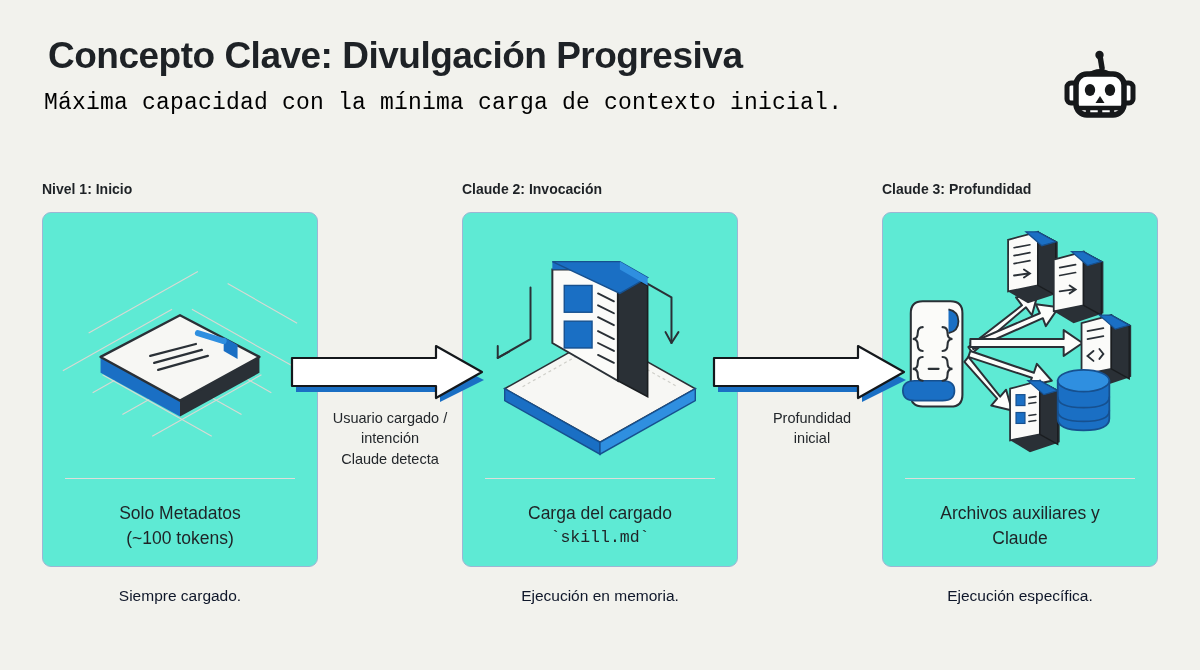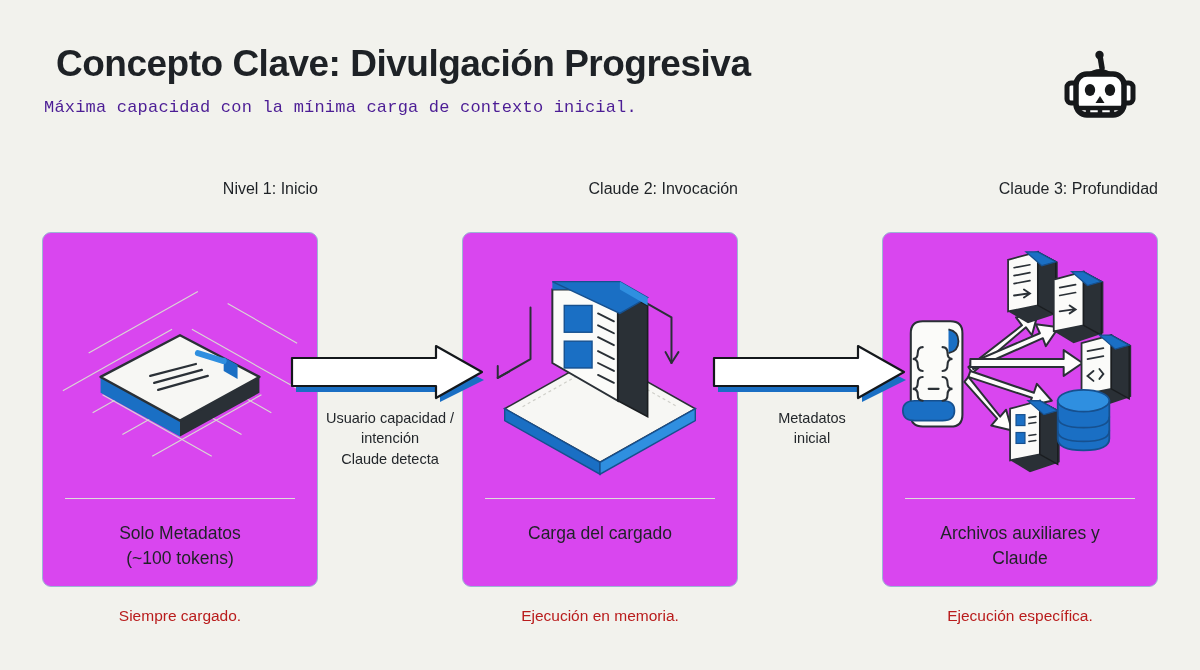--- a/index.html
+++ b/index.html
@@ -22,28 +22,28 @@
     left: 44px;
     top: 30px;
     right: 40px;
     height: 110px;
   }
   .title {
     font-size: 37px;
     font-weight: bold;
     letter-spacing: -0.5px;
     color: #1e2226;
-    margin: 12px;
+    margin: 4px;
     line-height: 1.2;
     white-space: nowrap;
   }
   .subtitle {
     font-family: "Liberation Mono", "DejaVu Sans Mono", monospace;
-    font-size: 17px;
-    color: #4c1d95;
+    font-size: 23px;
+    color: #000000;
     margin-top: 12px;
     letter-spacing: 0.2px;
     white-space: nowrap;
   }
   .robot-icon {
     position: absolute;
     right: 18px;
     top: 16px;
     width: 84px;
     height: 84px;
@@ -60,35 +60,35 @@
   .column {
     position: absolute;
     top: 0;
     width: 276px;
   }
   .col-1 { left: 42px; }
   .col-2 { left: 462px; }
   .col-3 { left: 882px; }
 
   .col-title {
-    font-size: 16px;
-    font-weight: normal;
+    font-size: 14px;
+    font-weight: bold;
     color: #1e2226;
-    text-align: right;
+    text-align: left;
     height: 26px;
     line-height: 22px;
     white-space: nowrap;
   }
 
   .card {
-    margin-top: 28px;
+    margin-top: 8px;
     height: 355px;
     border: 1.6px solid #9cb6d4;
     border-radius: 9px;
-    background: #d946ef;
+    background: #5eead4;
     position: relative;
     box-sizing: border-box;
     overflow: hidden;
   }
 
   .illo {
     position: absolute;
     left: 0;
     top: 8px;
     width: 100%;
@@ -117,21 +117,21 @@
   }
   .card-caption .mono {
     font-family: "Liberation Mono", "DejaVu Sans Mono", monospace;
     font-size: 16.5px;
   }
 
   .col-footer {
     margin-top: 20px;
     text-align: center;
     font-size: 15.5px;
-    color: #b91c1c;
+    color: #0f172a;
   }
 
   
   .connector {
     position: absolute;
     top: 166px;
     width: 200px;
   }
   .conn-1 { left: 290px; }
   .conn-2 { left: 712px; }
@@ -247,20 +247,21 @@
               <path d="M-2 110 L14 118"></path>
                 <path d="M-2 122 L14 130"></path>
                 <path d="M-2 134 L14 142"></path>
             </g>
           </g>
         </svg>
       </div>
       <div class="card-divider"></div>
       <div class="card-caption">
         <div>Carga del cargado</div>
+        <div class="mono">`skill.md`</div>
       </div>
     </div>
     <div class="col-footer">Ejecución en memoria.</div>
   </div>
 
   <div class="column col-3">
     <div class="col-title">Claude 3: Profundidad</div>
     <div class="card">
       <div class="illo">
         <svg viewBox="0 0 276 250">
@@ -356,32 +357,32 @@
   </div>
 
   <div class="connector conn-1">
     <div>
       <svg viewBox="0 0 200 58">
         <path d="M6 48 L150 48 L150 58 L194 36 L150 14 L150 24 L6 24 Z" fill="#1a6fc4"></path>
         <path d="M2 14 L146 14 L146 2 L192 28 L146 54 L146 42 L2 42 Z" fill="#ffffff" stroke="#14181c" stroke-width="2.2" stroke-linejoin="round"></path>
       </svg>
     </div>
     <div class="conn-label">
-      <div>Usuario capacidad /</div>
+      <div>Usuario cargado /</div>
       <div>intención</div>
       <div>Claude detecta</div>
     </div>
   </div>
 
   <div class="connector conn-2">
     <div>
       <svg viewBox="0 0 200 58">
         <path d="M6 48 L150 48 L150 58 L194 36 L150 14 L150 24 L6 24 Z" fill="#1a6fc4"></path>
         <path d="M2 14 L146 14 L146 2 L192 28 L146 54 L146 42 L2 42 Z" fill="#ffffff" stroke="#14181c" stroke-width="2.2" stroke-linejoin="round"></path>
       </svg>
     </div>
     <div class="conn-label">
-      <div>Metadatos</div>
+      <div>Profundidad</div>
       <div>inicial</div>
     </div>
   </div>
 
 </div>
 
 </body></html>

